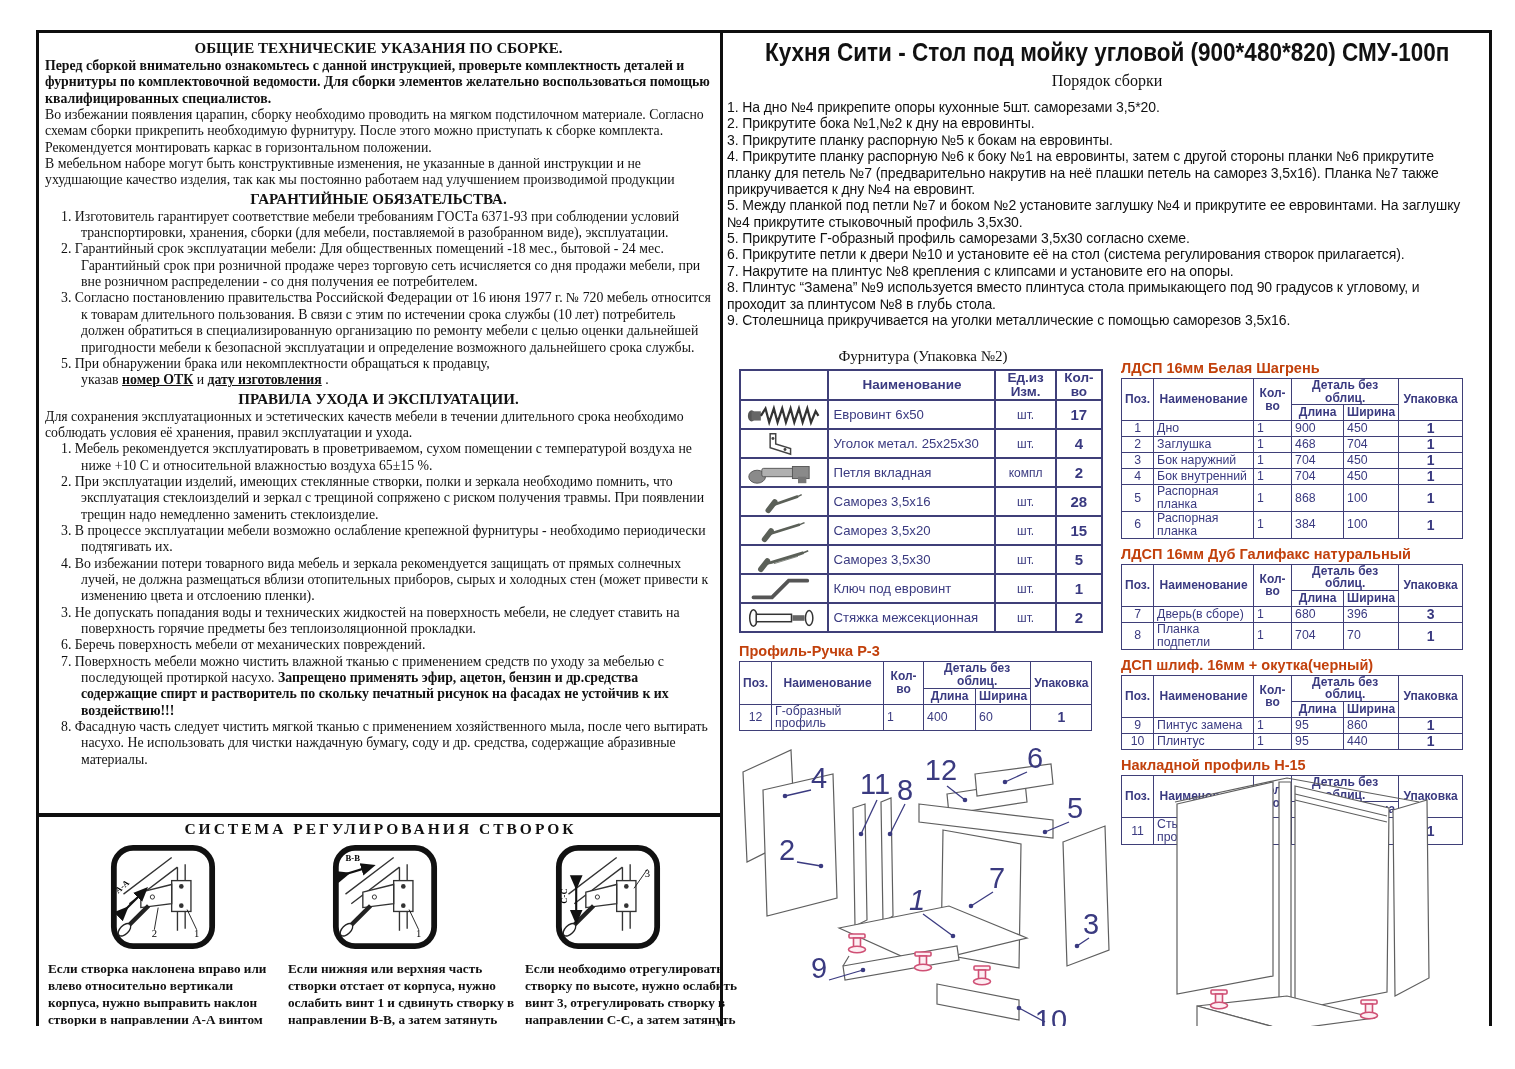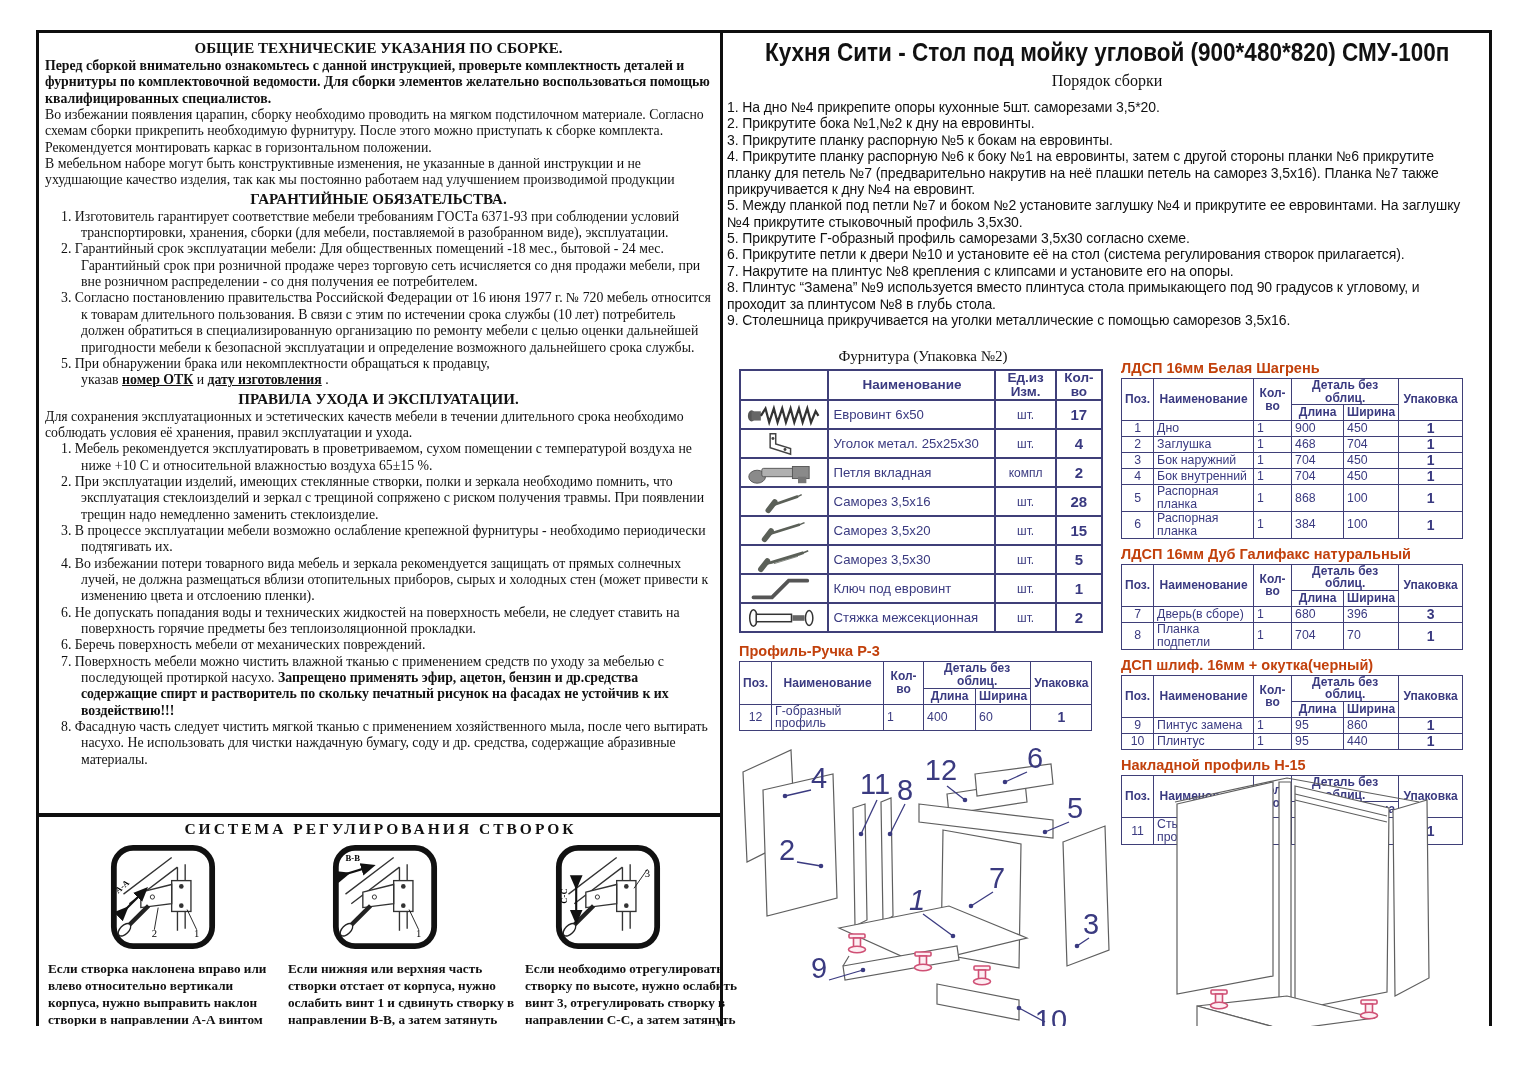--- a/index.html
+++ b/index.html
@@ -84,21 +84,21 @@
         <div class="li"><span>3. Согласно постановлению правительства Российской Федерации от 16 июня 1977 г. № 720 мебель относится к товарам длительного пользования. В связи с этим по истечении срока  службы (10 лет) потребитель должен обратиться в специализированную организацию  по ремонту мебели с целью оценки дальнейшей пригодности мебели к безопасной эксплуатации и определение возможного дальнейшего срока службы.</span></div>
         <div class="li"><span>5. При обнаружении брака или некомплектности обращаться к продавцу,</span><br><span>указав  </span><span class="bold useg">номер ОТК</span><span> и  </span><span class="bold useg">дату изготовления</span><span> .</span></div>
       </div>
     <div class="h">ПРАВИЛА УХОДА И ЭКСПЛУАТАЦИИ.</div>
     <div class="para">Для сохранения эксплуатационных и эстетических  качеств мебели  в течении длительного срока  необходимо соблюдать условия её хранения, правил эксплуатации и ухода.</div>
     <div id="care-list">
         <div class="li"><span>1. Мебель рекомендуется эксплуатировать в проветриваемом, сухом помещении с температурой воздуха не ниже +10 С и относительной влажностью воздуха 65±15 %.</span></div>
         <div class="li"><span>2. При эксплуатации изделий, имеющих стеклянные створки, полки и зеркала необходимо помнить, что эксплуатация стеклоизделий и зеркал с трещиной сопряжено с риском получения травмы. При появлении трещин надо немедленно заменить стеклоизделие.</span></div>
         <div class="li"><span>3. В процессе эксплуатации мебели возможно ослабление крепежной фурнитуры - необходимо периодически подтягивать их.</span></div>
         <div class="li"><span>4. Во избежании потери товарного вида мебель и зеркала рекомендуется защищать от прямых солнечных лучей, не должна размещаться вблизи отопительных приборов, сырых и холодных стен (может привести к изменению цвета и отслоению пленки).</span></div>
-        <div class="li"><span>6. Не допускать попадания воды и технических жидкостей на поверхность мебели, не следует ставить на поверхность горячие предметы без теплоизоляционной прокладки.</span></div>
+        <div class="li"><span>3. Не допускать попадания воды и технических жидкостей на поверхность мебели, не следует ставить на поверхность горячие предметы без теплоизоляционной прокладки.</span></div>
         <div class="li"><span>6. Беречь поверхность мебели от механических  повреждений.</span></div>
         <div class="li"><span>7. Поверхность мебели можно чистить влажной тканью с  применением средств по уходу за мебелью с последующей протиркой насухо. </span><span class="bold">Запрещено применять эфир, ацетон, бензин и др.средства содержащие спирт и растворитель по скольку печатный рисунок на фасадах не устойчив к их воздействию!!!</span></div>
         <div class="li"><span>8. Фасадную часть  следует чистить мягкой тканью с применением хозяйственного мыла, после чего вытирать  насухо. Не использовать для чистки наждачную бумагу, соду и др. средства, содержащие абразивные материалы.</span></div>
       </div>
   </div>
 
   <div class="hinge-section">
     <div class="hinge-title">СИСТЕМА  РЕГУЛИРОВАНИЯ  СТВОРОК</div>
     <div class="figrow" id="hinge-figs">
         <div class="fig" style="left: 70px;"><svg viewBox="0 0 110 110" width="106" height="106">

